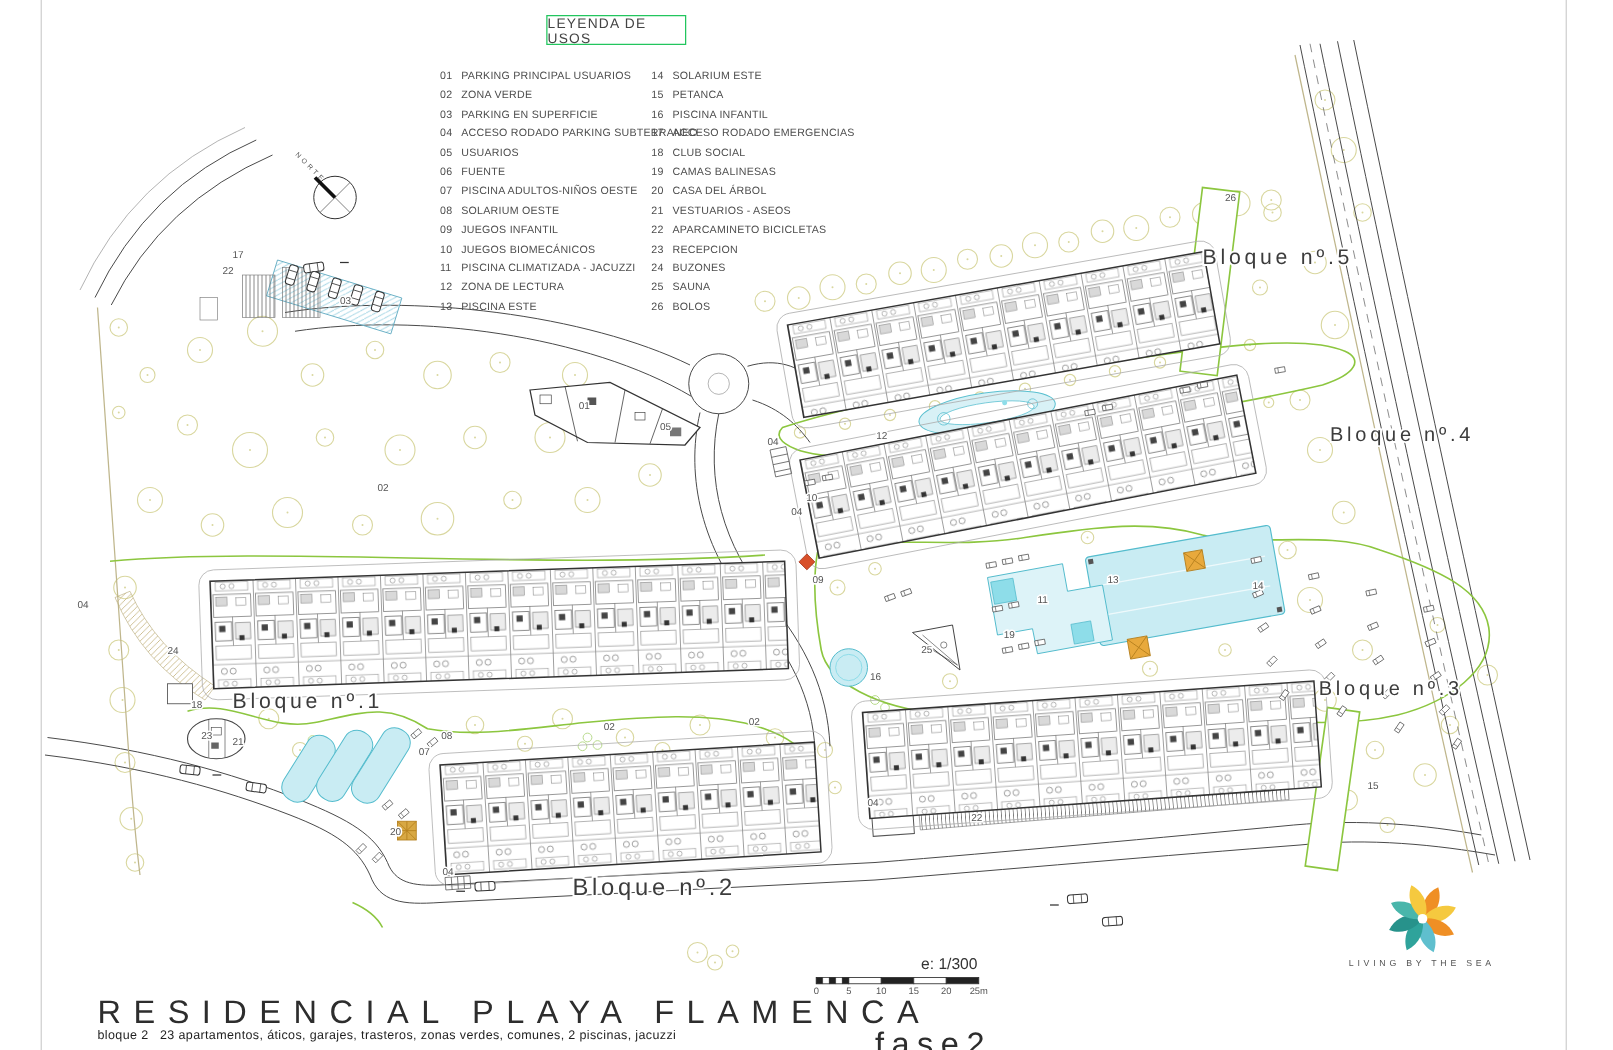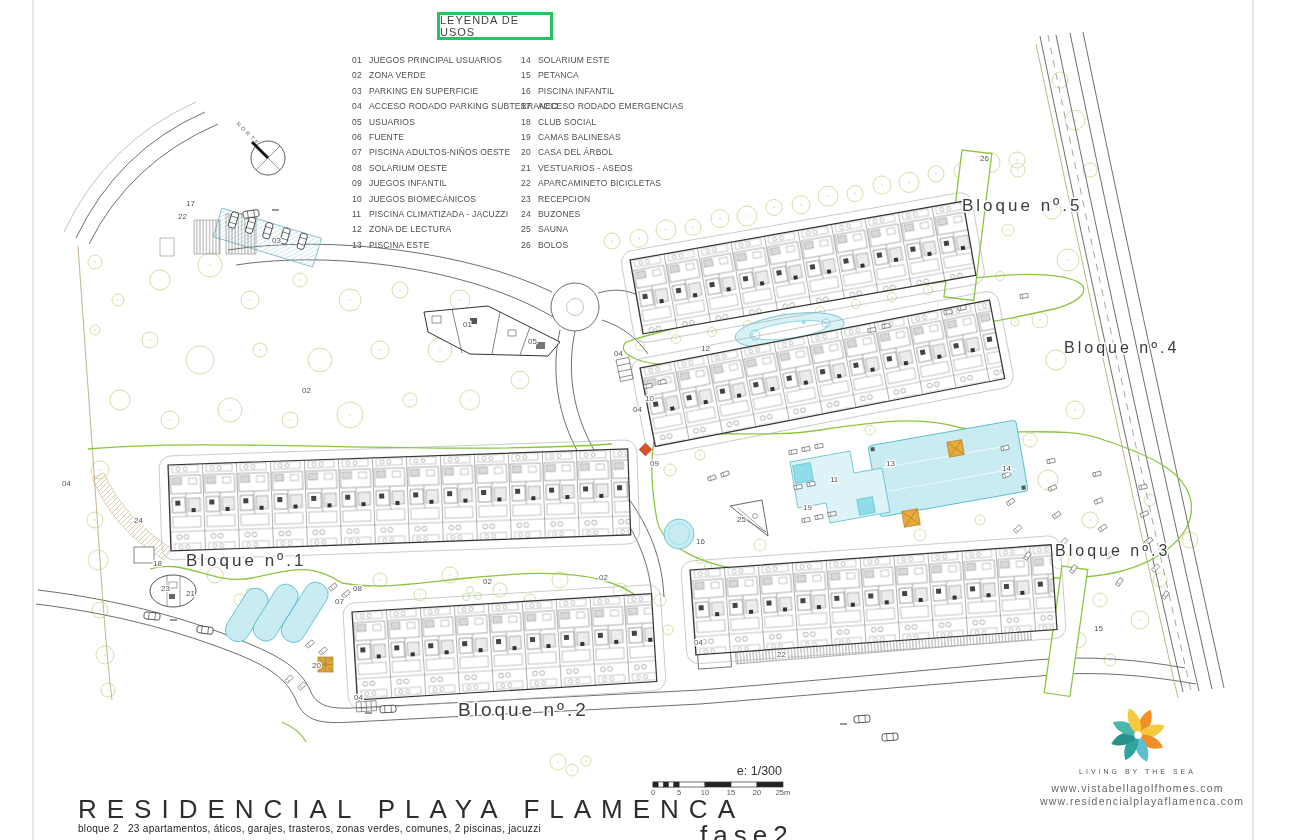--- a/index.html
+++ b/index.html
@@ -1,21 +1,21 @@
 <!DOCTYPE html>
 <html><head>
 <meta charset="utf-8">
 <style>
   html,body{margin:0;padding:0;background:#fff;}
   .canvas{position:relative;width:1290px;height:840px;background:#ffffff;overflow:hidden;
           font-family:"Liberation Sans",sans-serif;}
   .canvas svg.plan{position:absolute;left:0;top:0;}
   
-  .legend-title{position:absolute;left:437px;top:12px;width:110px;height:22px;border:3px solid #22c55e;
-    display:flex;align-items:center;justify-content:center;font-size:11px;letter-spacing:1px;color:#444;}
+  .legend-title{position:absolute;left:437px;top:12px;width:110px;height:22px;border:1px solid #22c55e;
+    display:flex;align-items:flex-start;justify-content:center;font-size:11px;letter-spacing:1px;color:#444;}
   .legend-col{position:absolute;top:53px;font-size:8.5px;color:#4d4d4d;letter-spacing:.2px;line-height:15.4px;white-space:nowrap;}
   .legend-col .num{display:inline-block;width:17px;}
   #legend-col-1{left:352px;}
   #legend-col-2{left:521px;}
   
   .title-main{position:absolute;left:78px;top:794px;font-size:26px;letter-spacing:10px;color:#2d2d2d;white-space:nowrap;}
   .title-phase{position:absolute;left:700px;top:820px;font-size:26px;letter-spacing:6px;color:#2d2d2d;}
   .subtitle{position:absolute;left:78px;top:823px;font-size:10px;letter-spacing:.3px;color:#1f1f1f;white-space:pre;}
   
   .brand{position:absolute;left:1040px;top:704px;width:195px;text-align:center;}
@@ -645,21 +645,21 @@
         <text x="1055" y="556" font-size="16" fill="#3c3c3c" letter-spacing="3" stroke="#fff" stroke-width="3" paint-order="stroke">Bloque nº.3</text>
         <text x="1064" y="353" font-size="16" fill="#3c3c3c" letter-spacing="3" stroke="#fff" stroke-width="3" paint-order="stroke">Bloque nº.4</text>
         <text x="962" y="211" font-size="17" fill="#3c3c3c" letter-spacing="3" stroke="#fff" stroke-width="3" paint-order="stroke">Bloque nº.5</text>
       </g>
 </svg>
 
 <div class="legend-title">
   <span>LEYENDA DE USOS</span>
 </div>
 <div class="legend-col" id="legend-col-1">
-      <div><span class="num">01</span><span>JUEGOS PRINCIPAL USUARIOS</span></div>
+      <div><span class="num">01</span><span>PARKING PRINCIPAL USUARIOS</span></div>
       <div><span class="num">02</span><span>ZONA VERDE</span></div>
       <div><span class="num">03</span><span>PARKING EN SUPERFICIE</span></div>
       <div><span class="num">04</span><span>ACCESO RODADO PARKING SUBTERRANEO</span></div>
       <div><span class="num">05</span><span>USUARIOS</span></div>
       <div><span class="num">06</span><span>FUENTE</span></div>
       <div><span class="num">07</span><span>PISCINA ADULTOS-NIÑOS OESTE</span></div>
       <div><span class="num">08</span><span>SOLARIUM OESTE</span></div>
       <div><span class="num">09</span><span>JUEGOS INFANTIL</span></div>
       <div><span class="num">10</span><span>JUEGOS BIOMECÁNICOS</span></div>
       <div><span class="num">11</span><span>PISCINA CLIMATIZADA - JACUZZI</span></div>
@@ -694,19 +694,15 @@
           <path d="M0,2 C-2,-10 2,-21 13,-26 C17,-13 10,-2 0,2 Z" fill="#EF8F25" transform="rotate(90)"></path>
           <path d="M0,2 C-2,-10 2,-21 13,-26 C17,-13 10,-2 0,2 Z" fill="#5FBFCE" transform="rotate(135)"></path>
           <path d="M0,2 C-2,-10 2,-21 13,-26 C17,-13 10,-2 0,2 Z" fill="#2FA39B" transform="rotate(180)"></path>
           <path d="M0,2 C-2,-10 2,-21 13,-26 C17,-13 10,-2 0,2 Z" fill="#27928B" transform="rotate(225)"></path>
           <path d="M0,2 C-2,-10 2,-21 13,-26 C17,-13 10,-2 0,2 Z" fill="#49B6AB" transform="rotate(270)"></path>
           <path d="M0,2 C-2,-10 2,-21 13,-26 C17,-13 10,-2 0,2 Z" fill="#F5C93F" transform="rotate(315)"></path>
         </g>
     <circle cx="0" cy="0" r="4" fill="#ffffff"></circle>
   </svg>
   <div class="brand-tagline">LIVING BY THE SEA</div>
-  <div class="brand-urls" id="brand-urls">
-        <div>www.vistabellagolfhomes.com</div>
-        <div>www.residencialplayaflamenca.com</div>
-      </div>
 </div>
 
 </div>
 
 </body></html>

